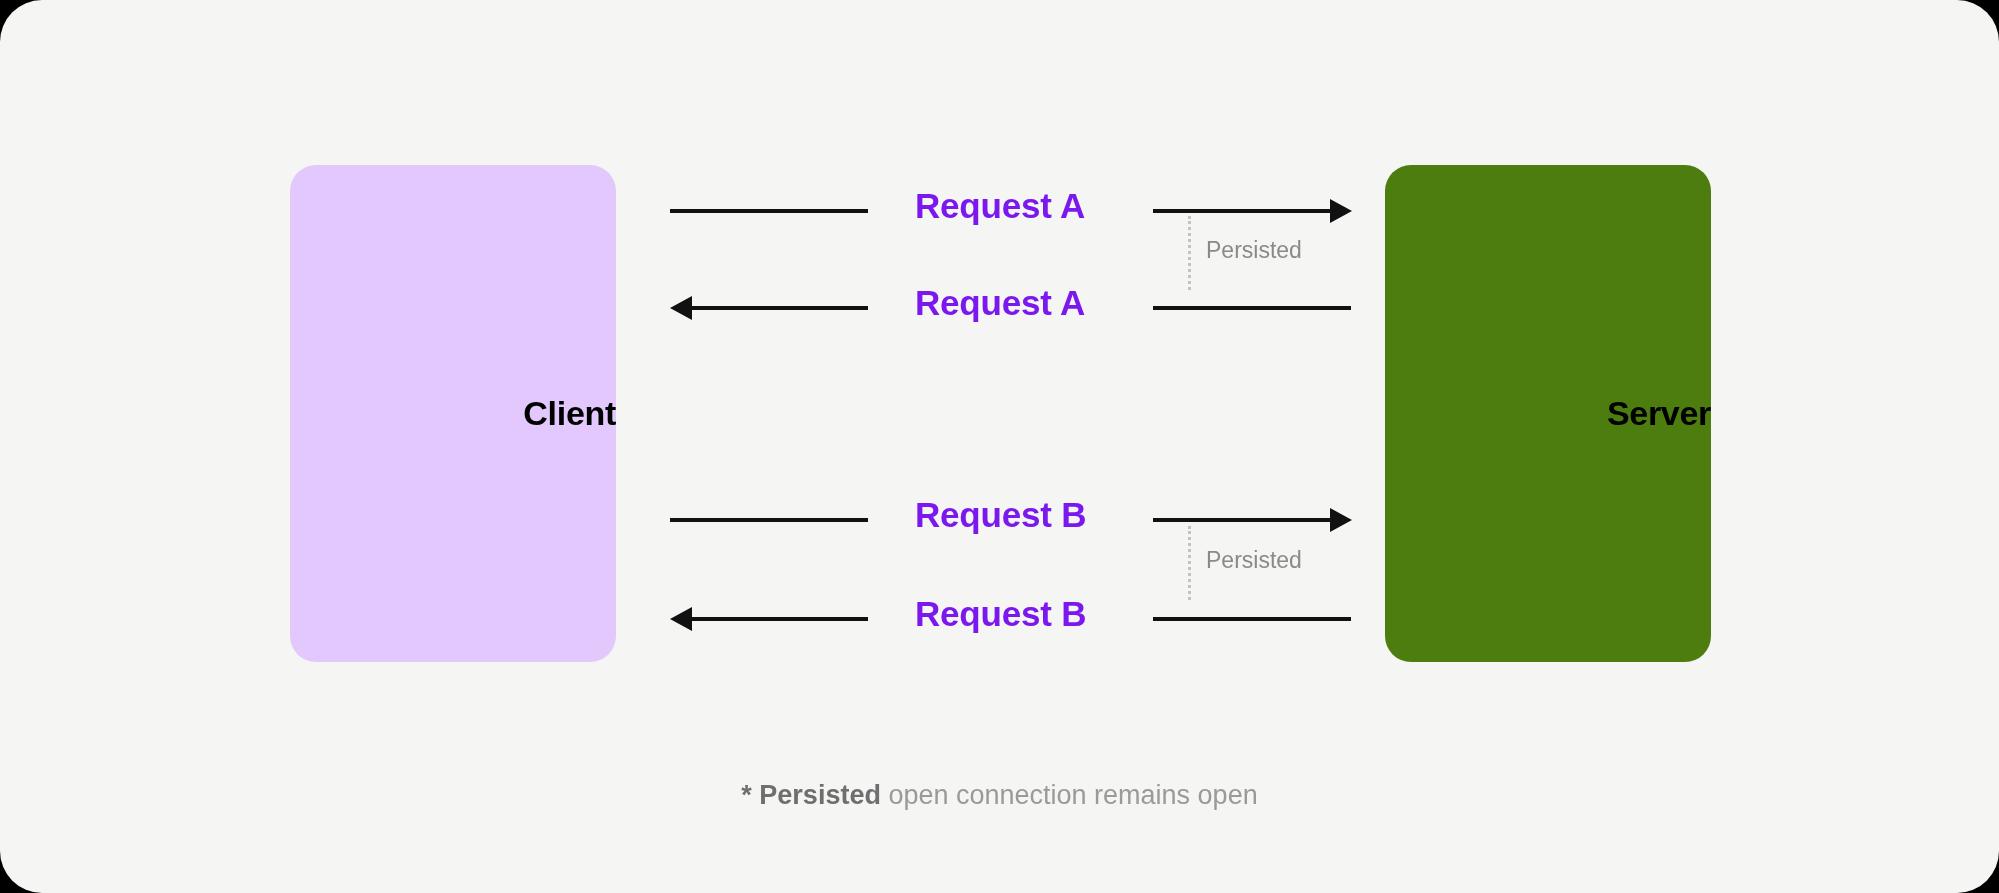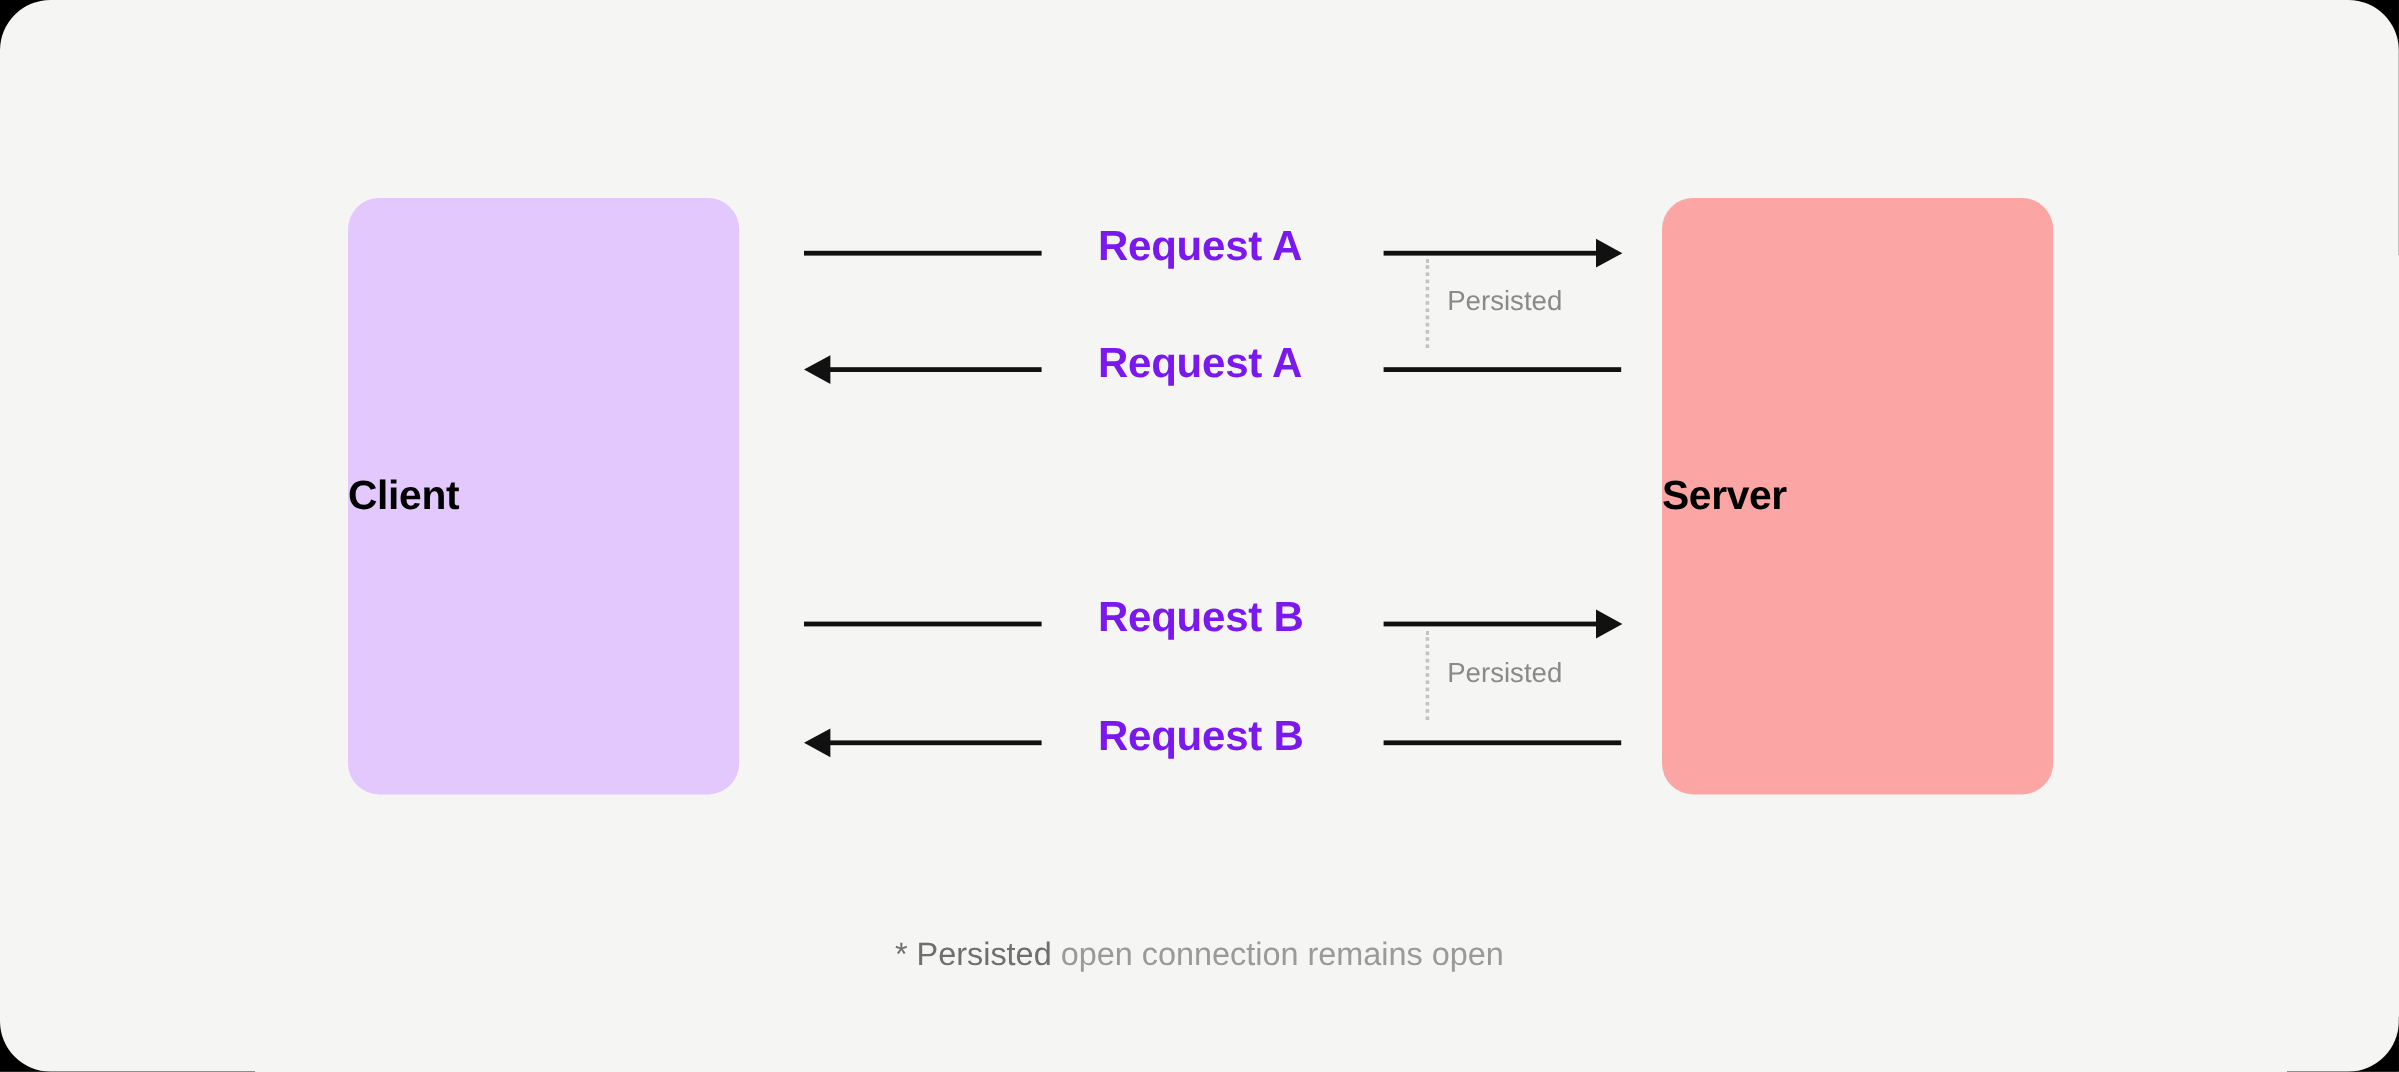--- a/index.html
+++ b/index.html
@@ -31,21 +31,21 @@
     top: 0;
     width: 1999px;
     height: 893px;
   }
 
   
   .node {
     position: absolute;
     display: flex;
     align-items: center;
-    justify-content: flex-start;
+    justify-content: flex-end;
     border-radius: 26px;
   }
   .node-label {
     font-size: 34px;
     font-weight: bold;
     color: #000000;
     letter-spacing: -0.3px;
   }
   .node-client {
     left: 290px;
@@ -122,34 +122,34 @@
     position: absolute;
     left: 0;
     top: 780px;
     width: 1999px;
     text-align: center;
     font-size: 27px;
     color: #9a9a9a;
   }
   .footnote b {
     color: #6f6f6f;
-    font-weight: normal;
+    font-weight: bold;
   }
 </style>
 </head>
 <body>
 
 <div class="card">
   <div class="diagram">
 
     <div class="node node-client" style="background:#e3c8fd">
       <span class="node-label">Client</span>
     </div>
 
-    <div class="node node-server" style="background:#fca5a5">
+    <div class="node node-server" style="background:#4d7c0f">
       <span class="node-label">Server</span>
     </div>
 
     <div class="arrow-row" style="left:0; top:189px; width:1999px;">
       <div class="line" style="left:670px; width:198px;"></div>
       <div class="line" style="left:1153px; width:178px;"></div>
       <div class="head-right" style="left:1330px;"></div>
       <div class="req-label" style="left:915px; top:-3px;">Request A</div>
     </div>
 

